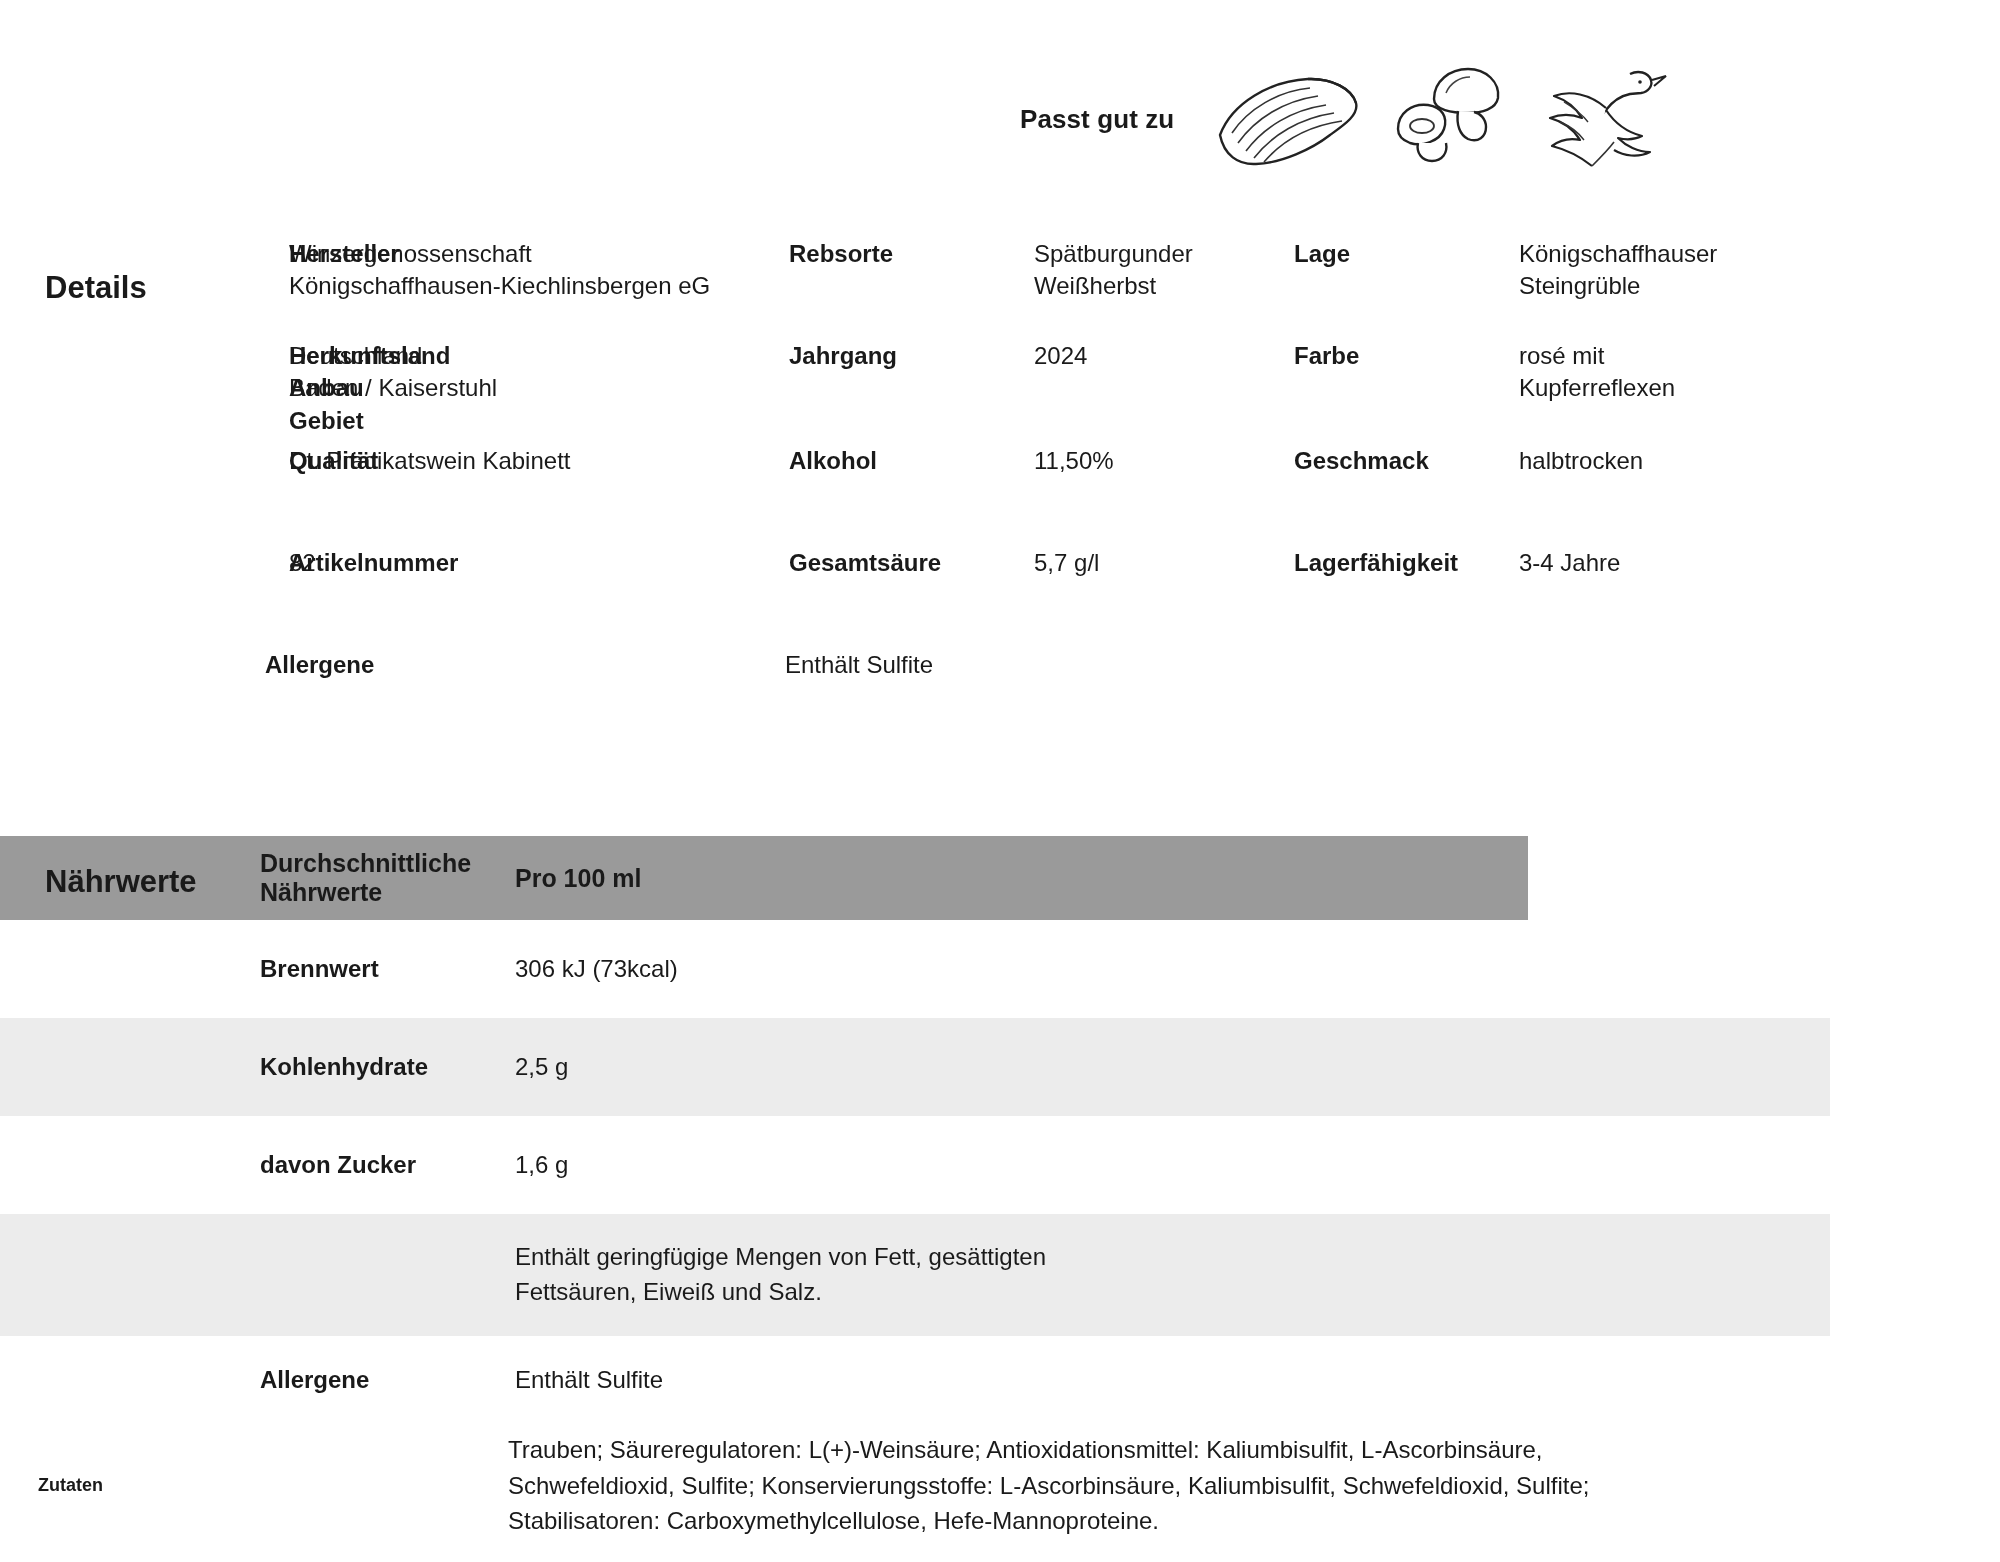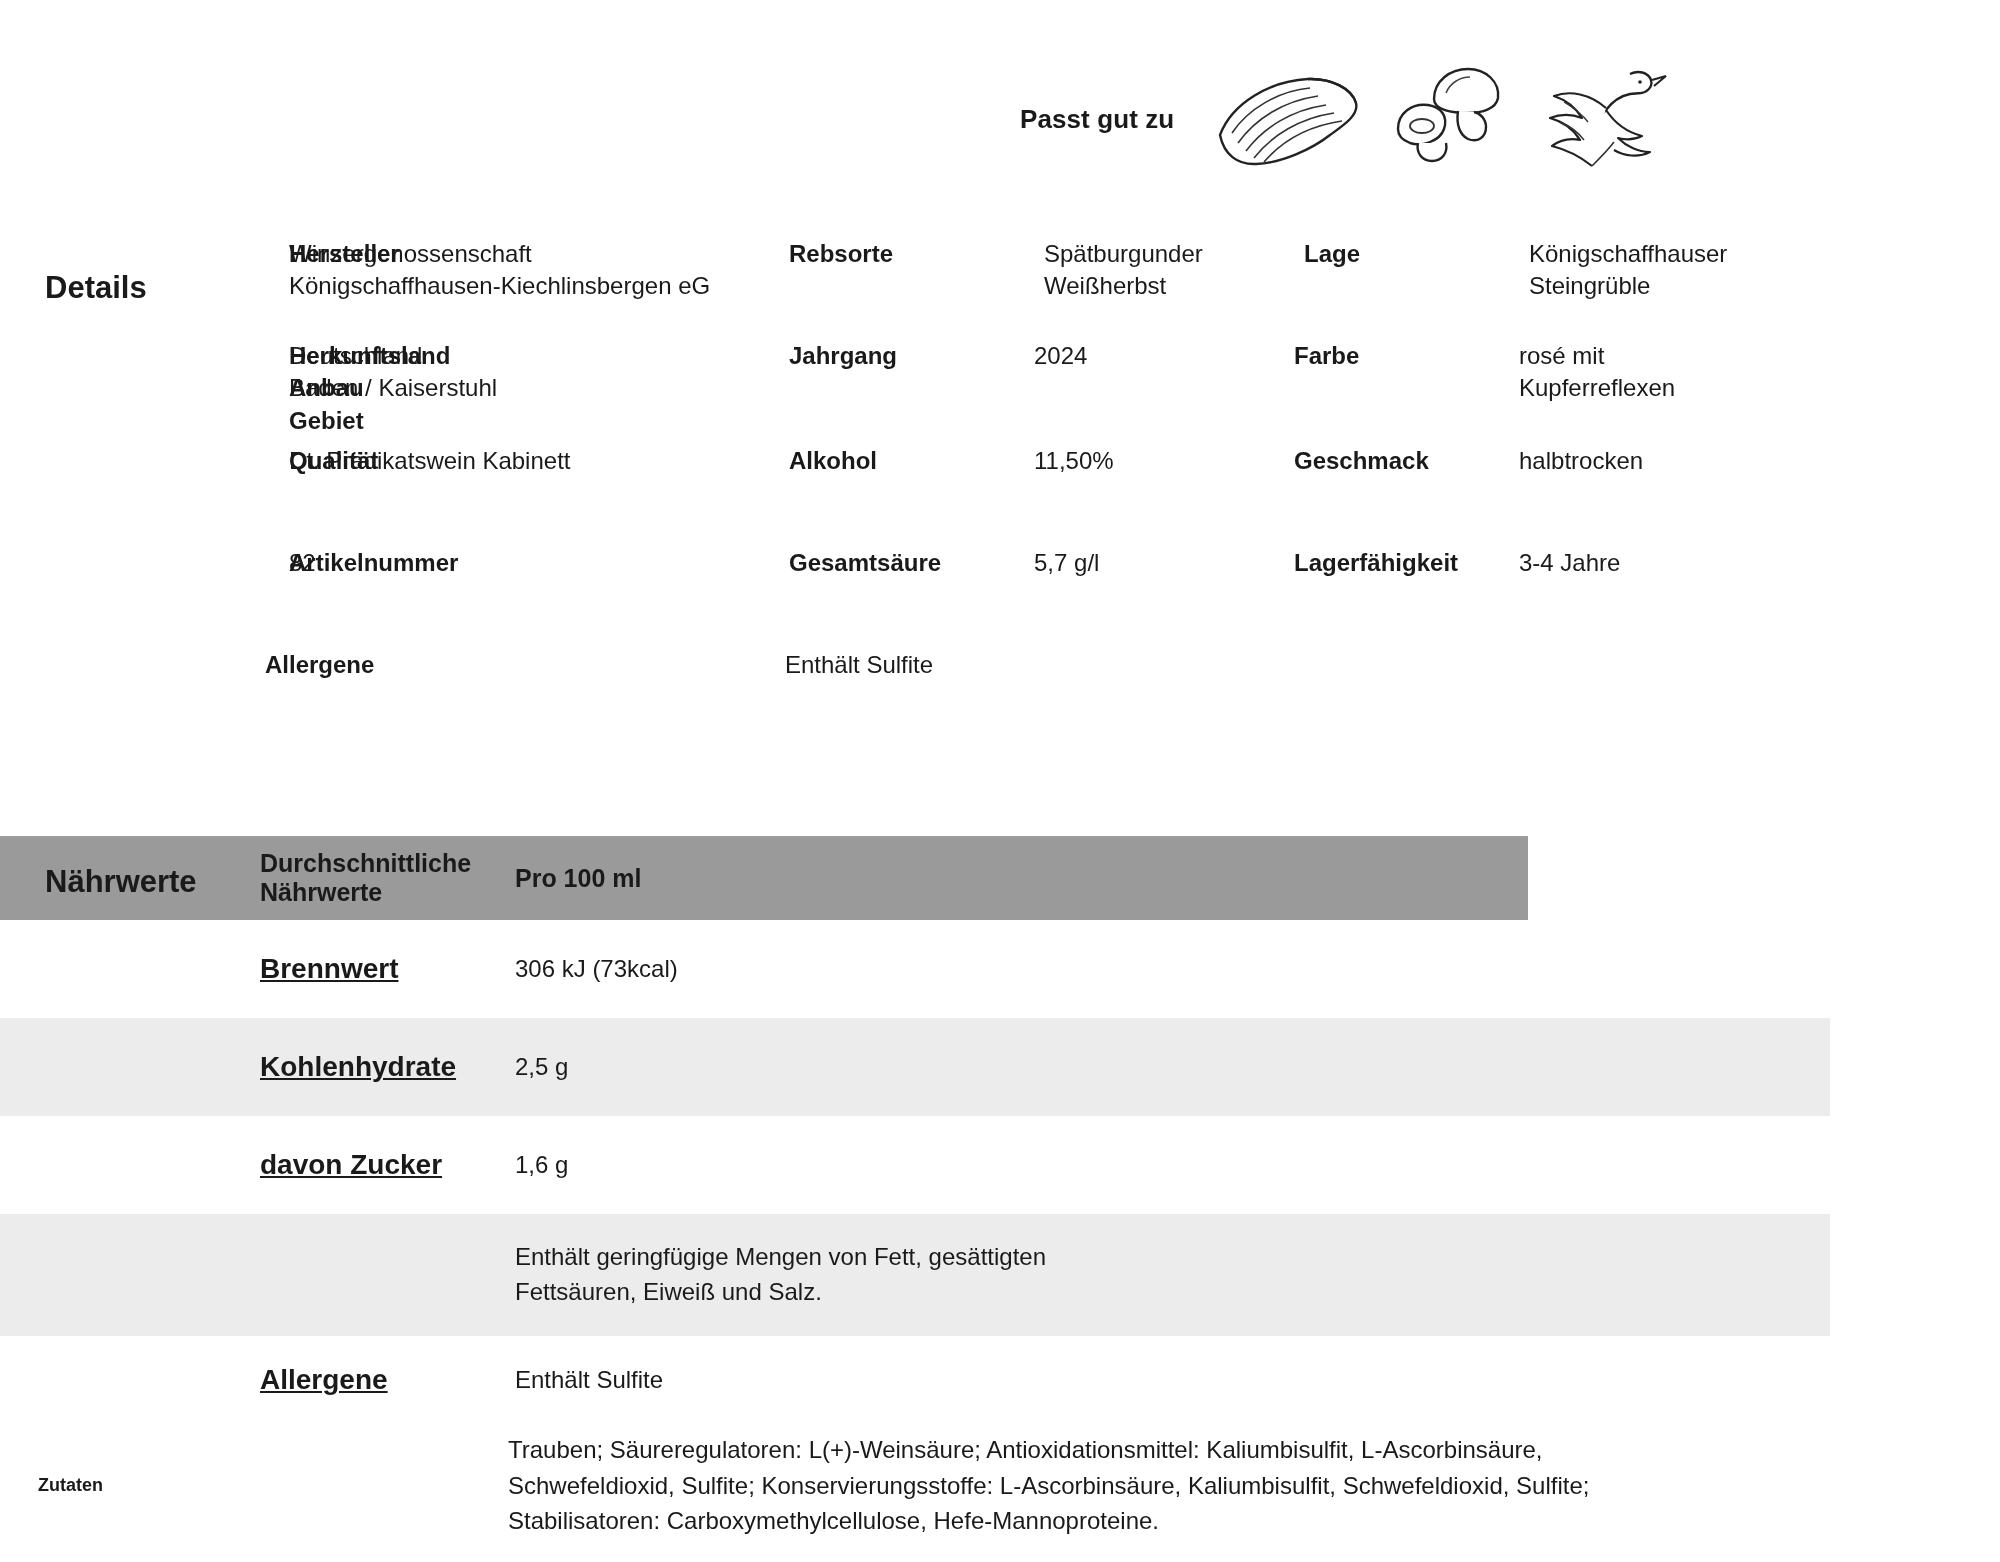--- a/index.html
+++ b/index.html
@@ -142,24 +142,23 @@
     min-height: 98px;
     background: #ffffff;
   }
   .nutri-row.alt {
     background: #ececec;
   }
   .nutri-row .n-key {
     width: 515px;
     padding-left: 260px;
     box-sizing: border-box;
-    font-size: 28px;
+    font-size: 24px;
     font-weight: bold;
     line-height: 1.4;
-    text-decoration: underline;
   }
   .nutri-row .n-val {
     font-size: 24px;
     font-weight: normal;
     line-height: 1.45;
     width: 1200px;
     padding-right: 40px;
     box-sizing: border-box;
   }
   .nutri-row.tall {
@@ -238,21 +237,21 @@
   <div class="details-section">
     <div class="section-label" id="details-label">Details</div>
 
     <div class="detail-grid">
 
       <div class="detail-row">
         <div class="cell-key k1">Hersteller</div>
         <div class="cell-val v1" style="white-space: pre-line;">Winzergenossenschaft
 Königschaffhausen-Kiechlinsbergen eG</div>
         <div class="cell-key k2">Rebsorte</div>
-        <div class="cell-val v2" style="white-space: pre-line; margin-left: 10px;">Spätburgunder
+        <div class="cell-val v2" style="white-space: pre-line;">Spätburgunder
 Weißherbst</div>
         <div class="cell-key k3">Lage</div>
         <div class="cell-val v3" style="white-space: pre-line;">Königschaffhauser
 Steingrüble</div>
       </div>
 
       <div class="detail-row">
         <div class="cell-key k1" style="white-space: pre-line;">Herkunftsland
 Anbau Gebiet</div>
         <div class="cell-val v1" style="white-space: pre-line;">Deutschland

